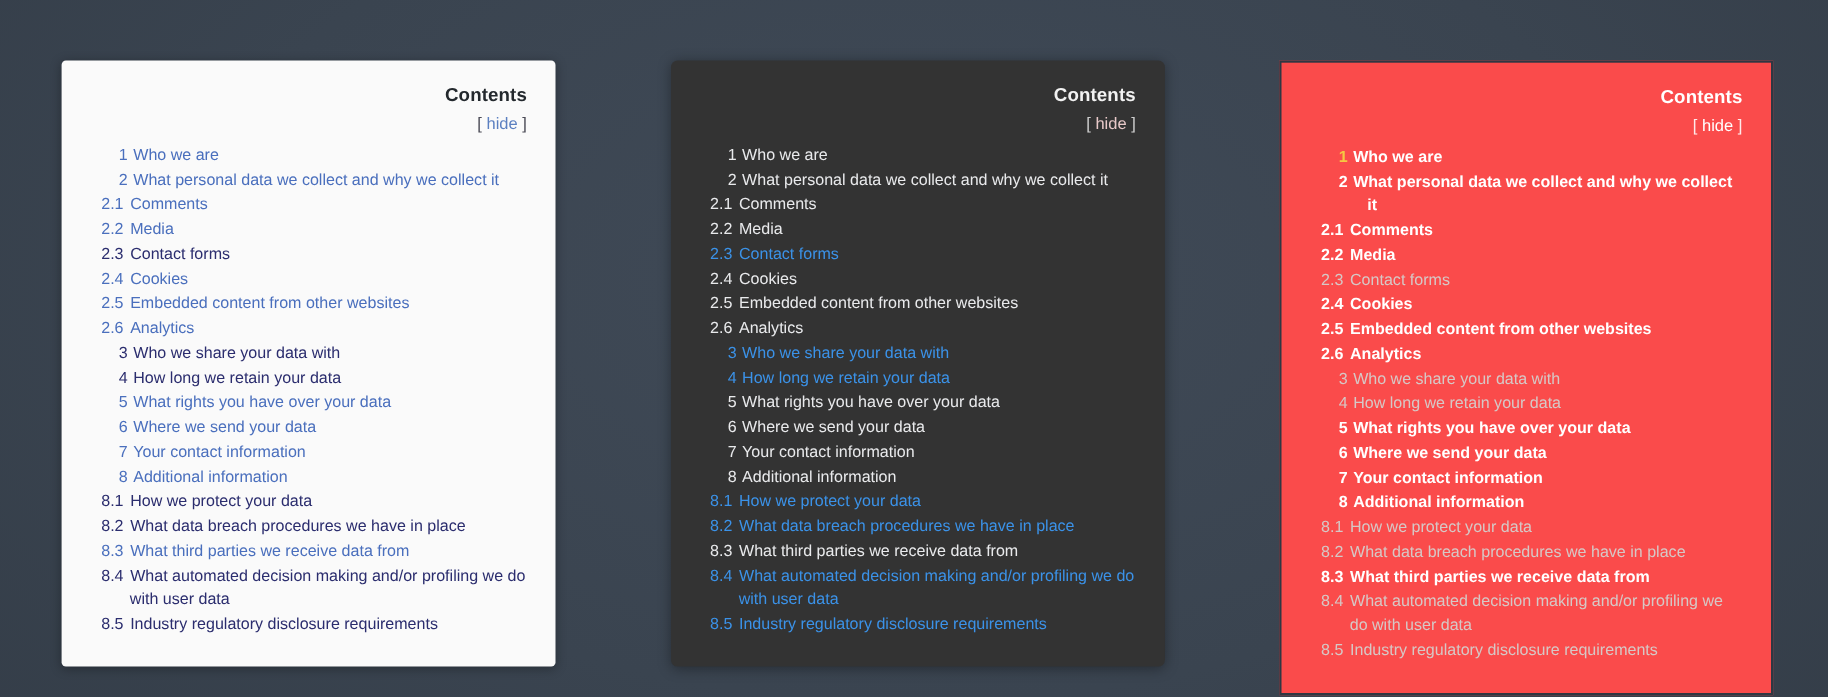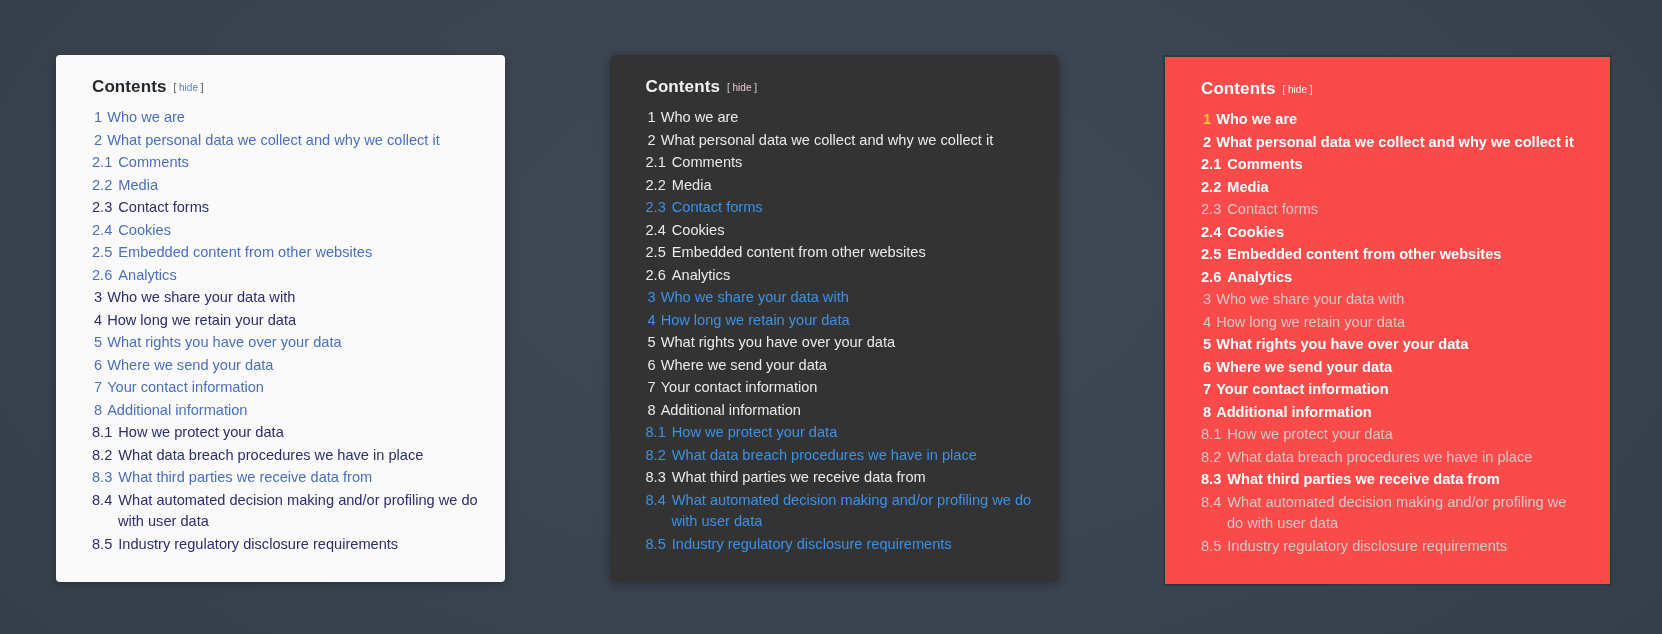--- a/index.html
+++ b/index.html
@@ -78,31 +78,32 @@
   .theme-red .hide-link { color: #ffffff; }
   .theme-red .toc-item.state-a { color: #ffffff; font-weight: bold; }
   .theme-red .toc-item.state-a .num { color: #ffffff; }
   .theme-red .toc-item.state-b { color: #d6c8c6; }
   .theme-red .toc-item.state-b .num { color: #d6c8c6; }
   .theme-red .toc-item.state-a.idx-1 .num { color: #f5c842; }
 
   
   .toc-header {
     display: flex;
-    align-items: center;
+    align-items: flex-end;
     gap: 7px;
     margin: 0 0 10px 16px;
+    flex-direction: column;
   }
   .toc-title {
     font-size: 17px;
     font-weight: bold;
     letter-spacing: 0.1px;
   }
   .toc-hide {
-    font-size: 10px;
+    font-size: 15px;
     white-space: nowrap;
   }
   .hide-link {
     text-decoration: none;
     cursor: pointer;
   }
 
   .toc-list {
     list-style: none;
     margin: 0;
@@ -115,21 +116,21 @@
     margin: 0 0 0.8px 0;
     text-decoration: none;
     display: block;
     cursor: pointer;
     white-space: normal;
   }
   .toc-item .num {
     display: inline-block;
     margin-right: 5px;
   }
-  .lvl-1 { margin-left: 18px; }
+  .lvl-1 { margin-left: 32px; }
   .lvl-2 { margin-left: 16px; text-indent: -0px; }
   .lvl-2 .num { margin-right: 6px; }
   .lvl-2 .txt { }
   .toc-item.wrap {
     padding-left: 26px;
     text-indent: -26px;
   }
   .toc-item.wrap .num { text-indent: 0; }
 </style>
 </head>

